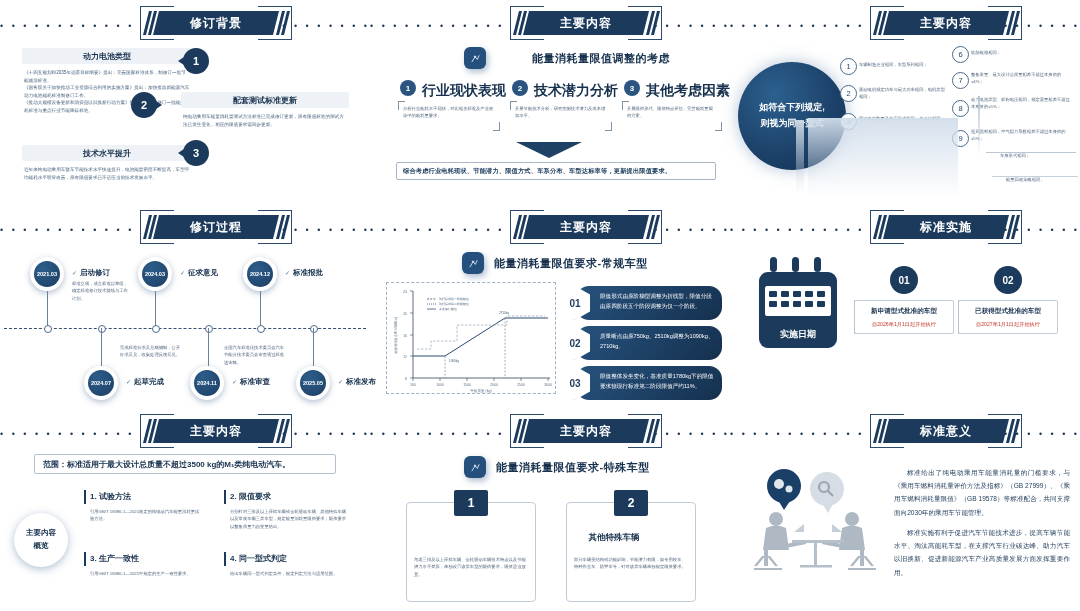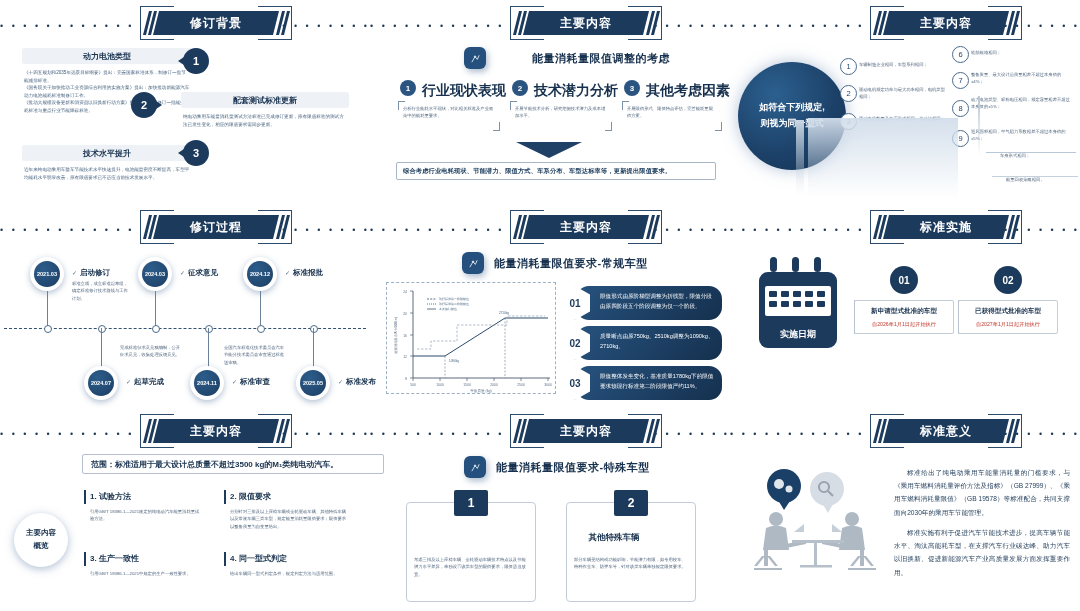--- a/index.html
+++ b/index.html
@@ -101,21 +101,21 @@
   .discnum{position:absolute;width:28px;height:28px;border-radius:50%;background:#1b3a5c;color:#fff;
       font-size:10px;font-weight:bold;display:flex;align-items:center;justify-content:center;}
   .implcard{position:absolute;box-sizing:border-box;border:1px solid #c4ced9;border-radius:2px;
       text-align:center;padding-top:6px;background:#fff;}
   .implcard .t{font-size:6.6px;font-weight:bold;color:#17314e;}
   .implcard .d{font-size:5.2px;color:#c0392b;margin-top:5px;}
   .vrule{position:absolute;width:0;border-left:1px solid #b9c4d0;}
 
   
   .scopebar{position:absolute;box-sizing:border-box;border:1px solid #b5c1cf;border-radius:2px;
-      display:flex;align-items:center;padding-left:8px;font-size:8px;font-weight:bold;color:#17314e;margin-left:48px;}
+      display:flex;align-items:center;padding-left:8px;font-size:8px;font-weight:bold;color:#17314e;}
   .ovcircle{position:absolute;width:54px;height:54px;border-radius:50%;background:#fff;
       box-shadow:0 2px 8px rgba(95,125,165,.5);display:flex;flex-direction:column;align-items:center;
       justify-content:center;font-size:7.5px;font-weight:bold;color:#17314e;line-height:1.7;}
   .itemtitle{position:absolute;font-size:8px;font-weight:bold;color:#17314e;}
   .itembar{position:absolute;width:2px;background:#1b3a5c;}
 
   
   .spbox{position:absolute;box-sizing:border-box;border:1px solid #c2ccd8;border-radius:4px;background:#fff;}
   .sptab{position:absolute;width:34px;height:26px;background:#1b3a5c;color:#fff;font-size:12px;font-weight:bold;
       display:flex;align-items:center;justify-content:center;border-radius:2px;}

